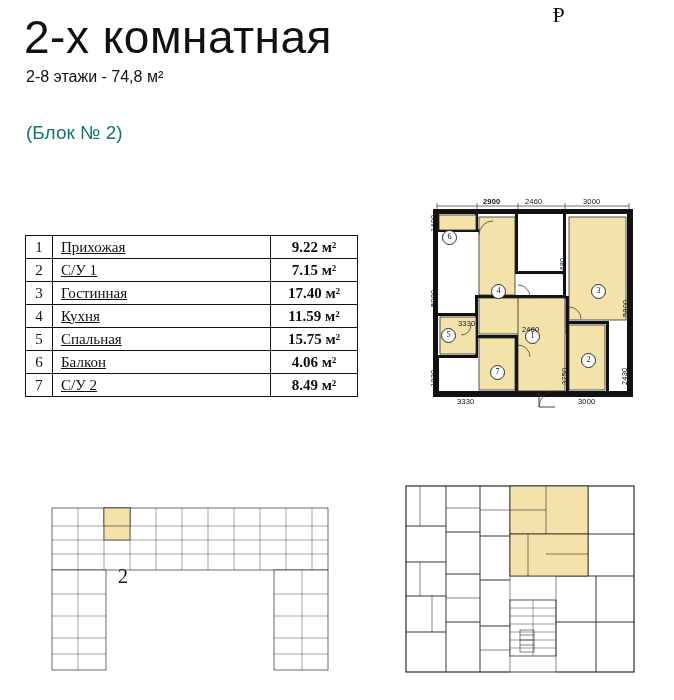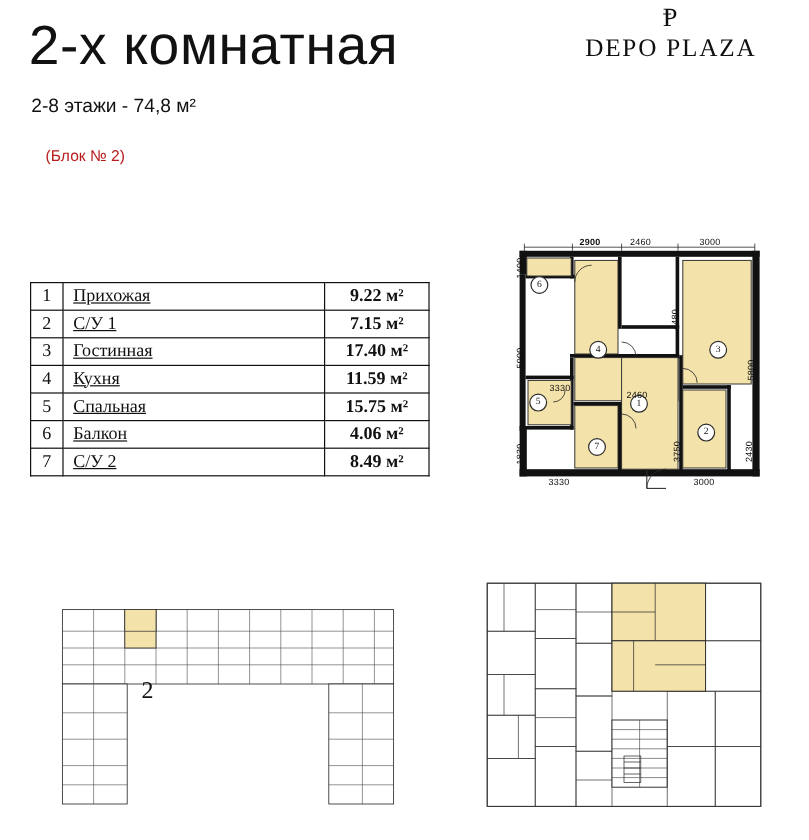--- a/index.html
+++ b/index.html
@@ -27,30 +27,28 @@
     color: #111;
     white-space: nowrap;
   }
   #subtitle {
     position: absolute;
     left: 26px;
     top: 68px;
     font-size: 16px;
     color: #111;
     white-space: nowrap;
-    margin-top: 12px;
   }
   #block-label {
     position: absolute;
     left: 26px;
     top: 122px;
-    font-size: 13px;
-    color: #b91c1c;
+    font-size: 19px;
+    color: #0f766e;
     white-space: nowrap;
-    margin-left: 12px;
   }
 
   
   #logo {
     position: absolute;
     left: 474px;
     top: 4px;
     width: 170px;
     text-align: center;
   }
@@ -158,21 +156,20 @@
 </style>
 </head>
 <body>
 
 <div id="title">2-х комнатная</div>
 <div id="subtitle">2-8 этажи - 74,8 м²</div>
 <div id="block-label">(Блок № 2)</div>
 
 <div id="logo">
   <div id="logo-mark">Ᵽ</div>
-  <div id="logo-text">DEPO PLAZA</div>
 </div>
 
 <table id="rooms-table">
   <tbody>
     <tr>
       <td class="num">1</td>
       <td class="name">Прихожая</td>
       <td class="area">9.22 м²</td>
     </tr>
     <tr>

